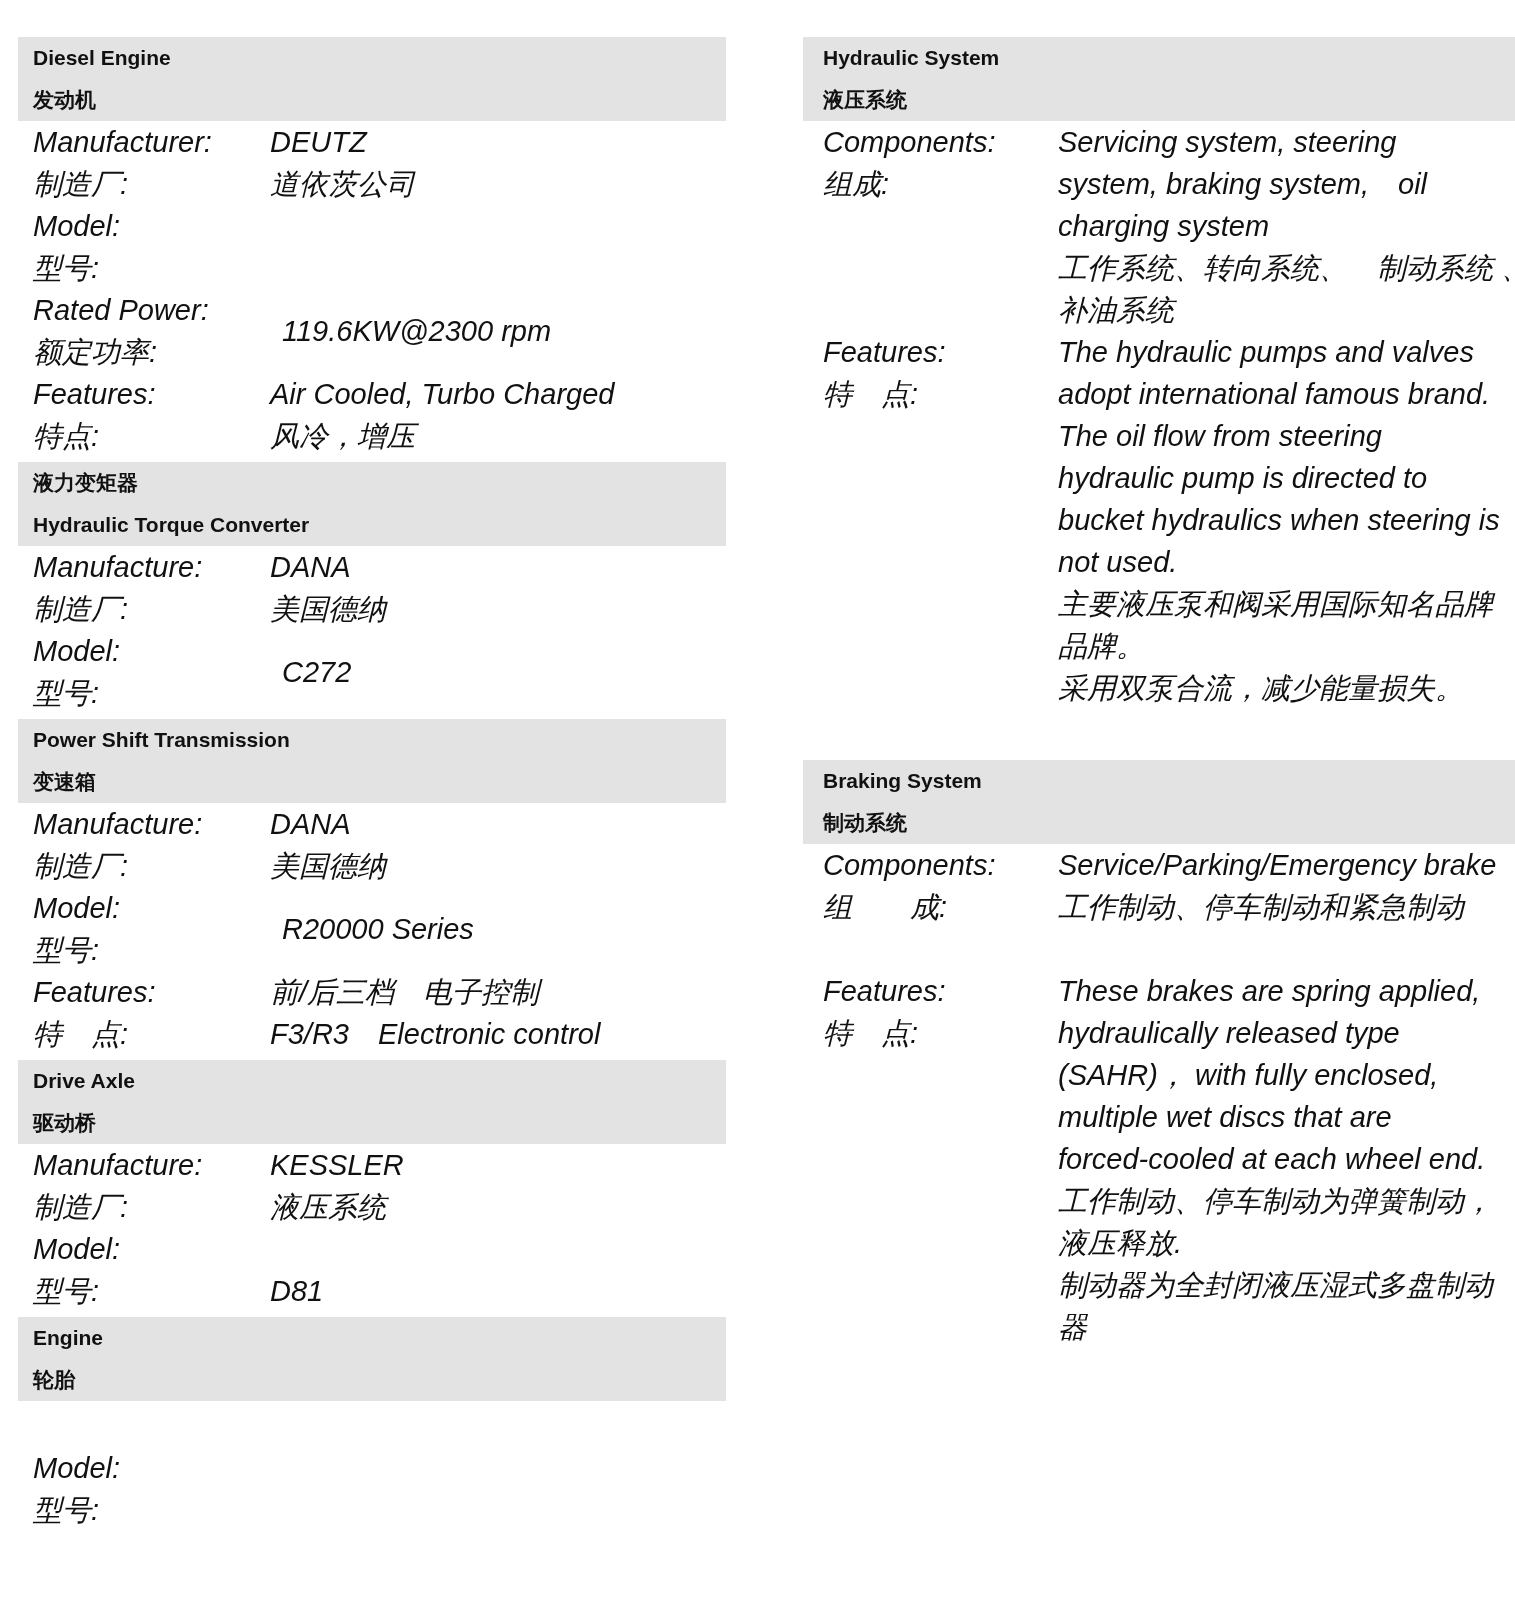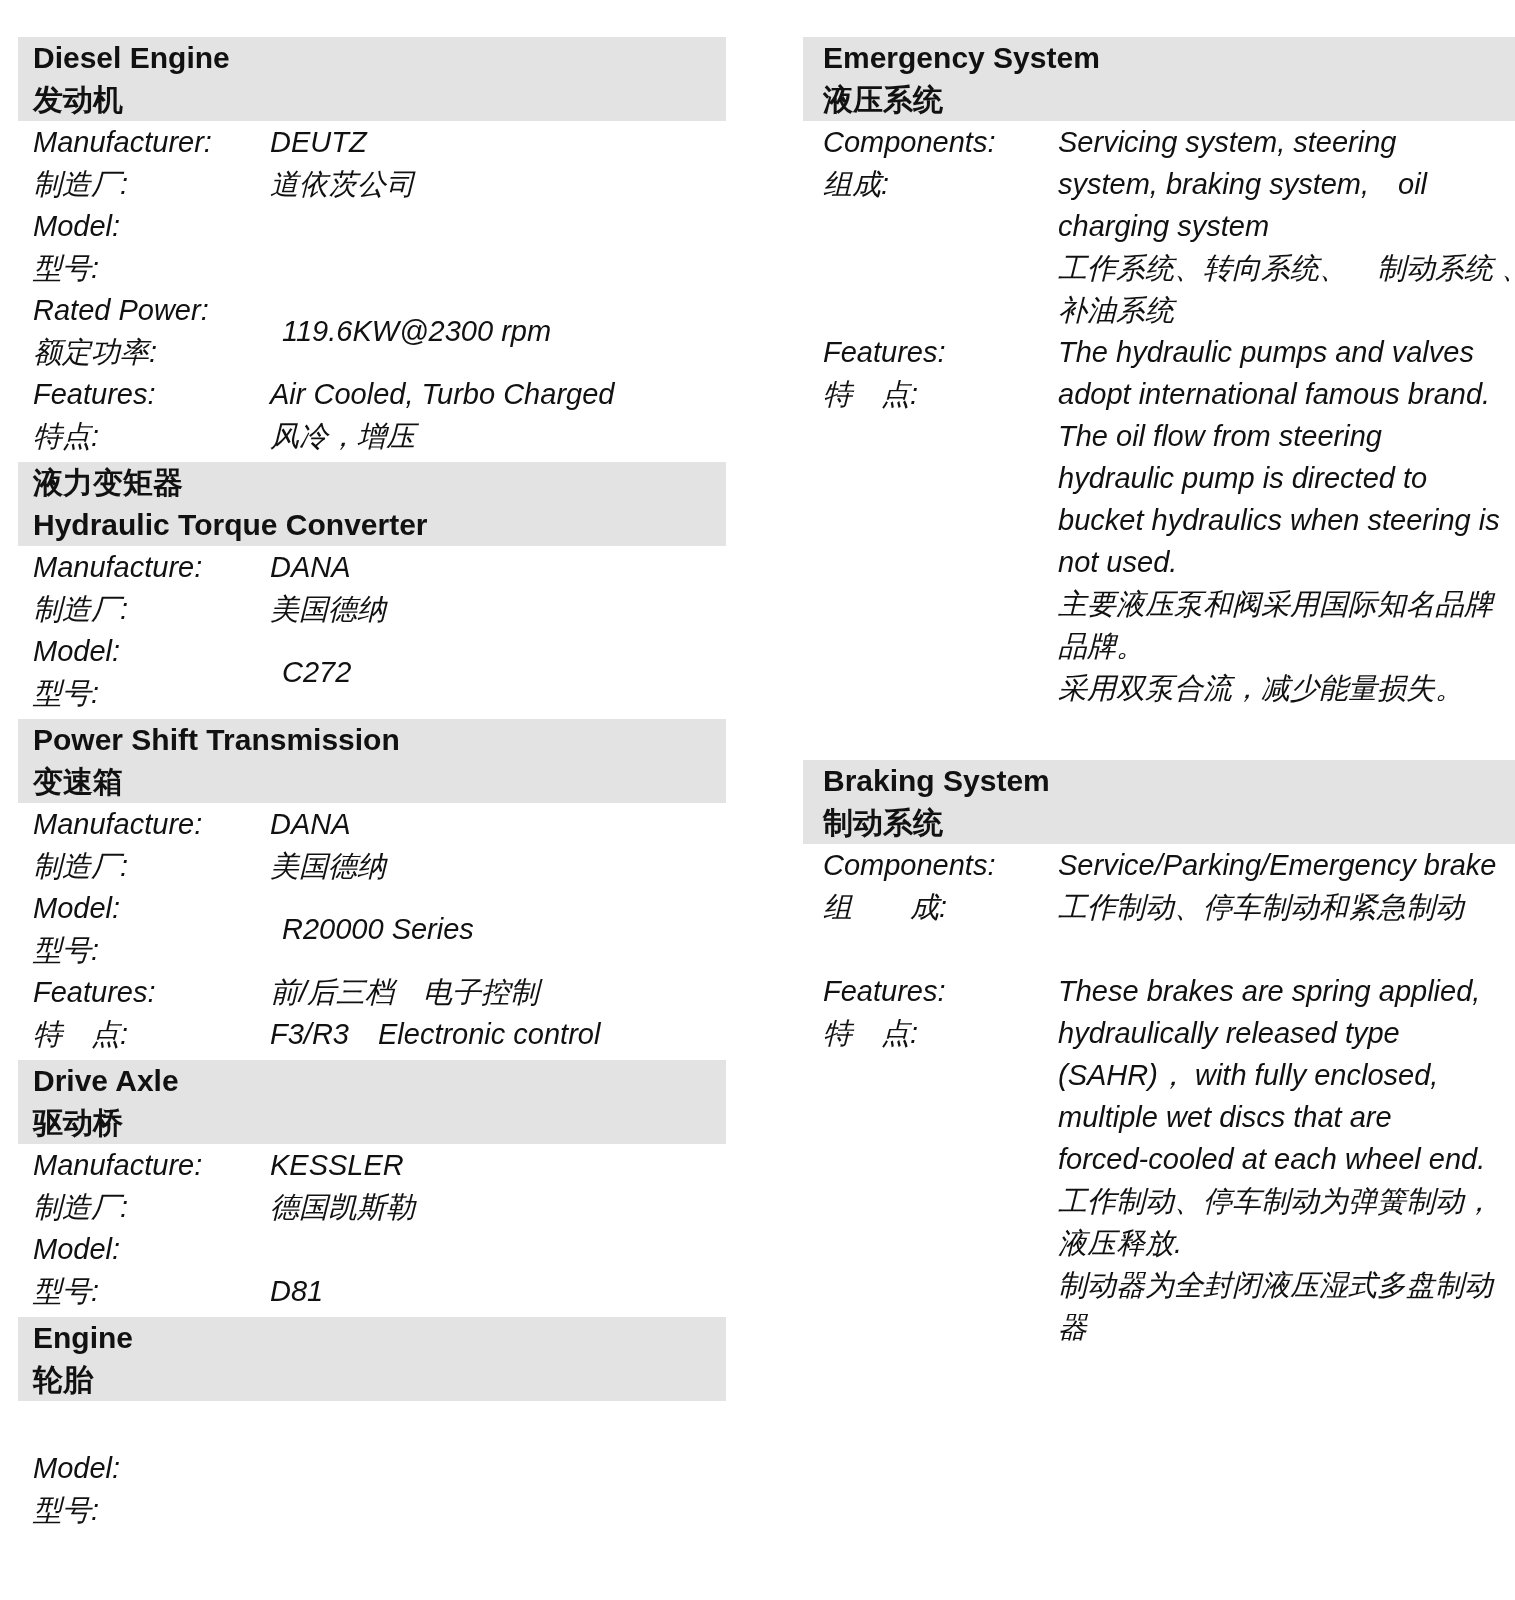--- a/index.html
+++ b/index.html
@@ -15,21 +15,21 @@
   }
   .col { position: absolute; top: 37px; }
   .col-left  { left: 18px;  width: 708px; }
   .col-right { left: 803px; width: 712px; }
 
   .sec { margin-bottom: 5px; }
   .sec-header {
     background: #e3e3e3;
     padding-left: 15px;
     font-weight: bold;
-    font-size: 30px;
+    font-size: 21px;
   }
   .col-right .sec-header { padding-left: 20px; }
   .sec-title { white-space: pre; }
 
   .row { display: flex; min-height: 84px; align-items: stretch; font-style: italic; }
   .cell { white-space: pre; }
   .label {
     flex: none;
     width: 252px;
     box-sizing: border-box;
@@ -123,21 +123,21 @@
 
     <div class="sec">
       <div class="sec-header">
         <div class="sec-title">Drive Axle</div>
         <div class="sec-title">驱动桥</div>
       </div>
       <div class="row">
         <div class="cell label">Manufacture:
 制造厂:</div>
         <div class="cell value">KESSLER
-德国凯斯勒</div>
+液压系统</div>
       </div>
       <div class="row">
         <div class="cell label">Model:
 型号:</div>
         <div class="cell value v-bottom">D81</div>
       </div>
     </div>
 
     <div class="sec">
       <div class="sec-header">
@@ -150,21 +150,21 @@
 型号:</div>
       </div>
     </div>
 
   </div>
 
   <div class="col col-right">
 
     <div class="sec">
       <div class="sec-header">
-        <div class="sec-title">Emergency System</div>
+        <div class="sec-title">Hydraulic System</div>
         <div class="sec-title">液压系统</div>
       </div>
       <div class="row">
         <div class="cell label">Components:
 组成:</div>
         <div class="cell value">Servicing system, steering
 system, braking system,　oil
 charging system
 工作系统、转向系统、　制动系统 、
 补油系统</div>

